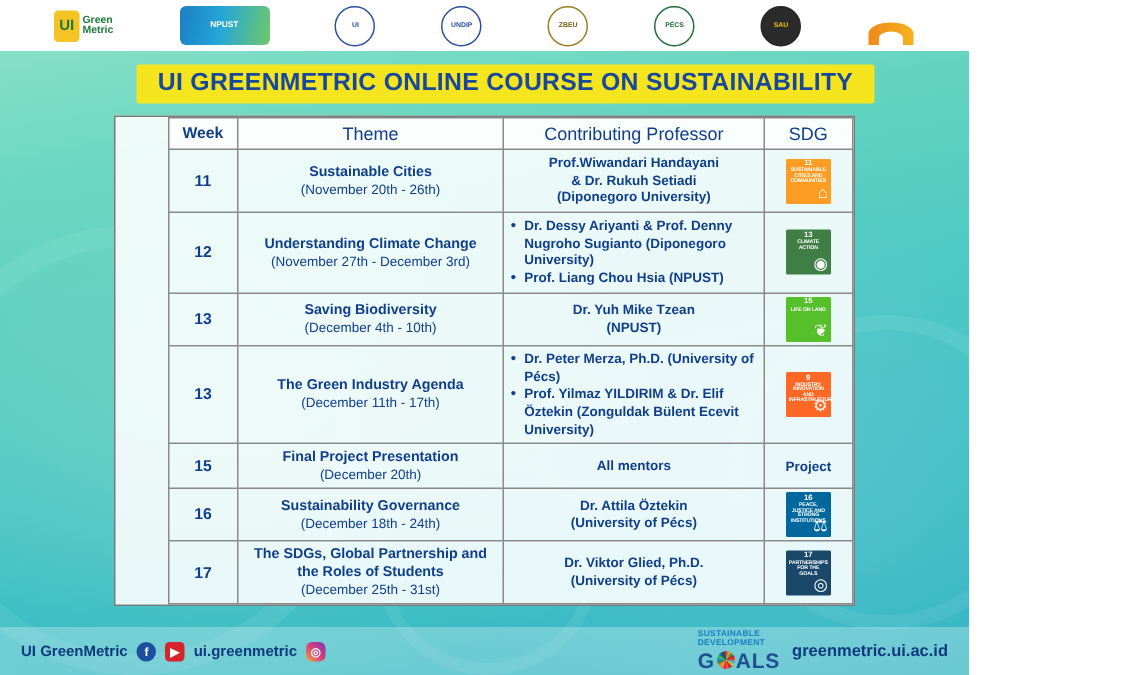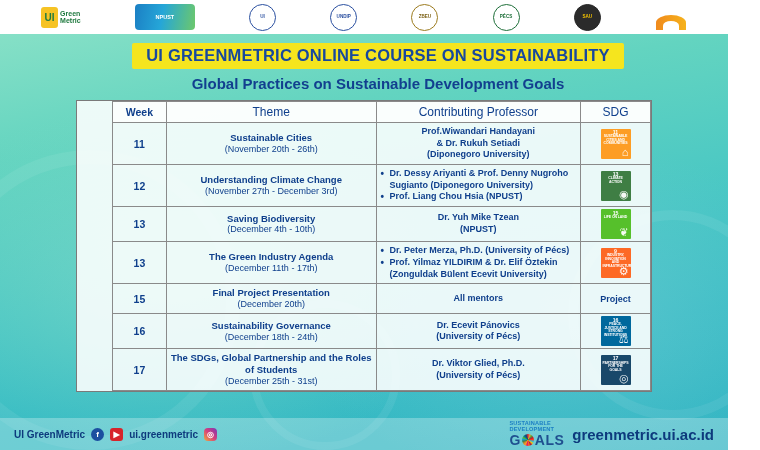--- a/index.html
+++ b/index.html
@@ -3,21 +3,21 @@
 <meta charset="utf-8">
 <style>
   * { box-sizing: border-box; margin: 0; padding: 0; }
   html, body {
     width: 760px; height: 450px;
     font-family: "Liberation Sans", sans-serif;
     overflow: hidden;
   }
   #poster {
     position: relative;
-    width: 728px; height: 450px;
+    width: 646px; height: 450px;
     background:
       radial-gradient(ellipse 420px 260px at 25% 62%, rgba(140,220,200,0.55) 0%, rgba(140,220,200,0) 70%),
       radial-gradient(ellipse 380px 240px at 78% 70%, rgba(120,205,215,0.5) 0%, rgba(120,205,215,0) 72%),
       linear-gradient(170deg, #8fe3c8 0%, #63d4c0 28%, #49c7c4 55%, #38bcc4 75%, #2fb3c2 100%);
     overflow: hidden;
   }
   
   .bg-swirl {
     position: absolute; border-radius: 50%;
     border: 14px solid rgba(255,255,255,0.07);
@@ -202,21 +202,21 @@
   .sdg-logo .l1 { font-size: 5.6px; font-weight: bold; color: #1b7fc4; letter-spacing: 0.2px; }
   .sdg-logo .l2 { font-size: 5.6px; font-weight: bold; color: #1b7fc4; letter-spacing: 0.2px; }
   .sdg-logo .l3 {
     font-size: 14px; font-weight: bold; color: #1f4f8f; letter-spacing: 0.5px;
     display: flex; align-items: center; gap: 1px;
   }
   .wheel {
     width: 12px; height: 12px; border-radius: 50%;
     background: conic-gradient(#e5243b,#dda63a,#4c9f38,#c5192d,#ff3a21,#26bde2,#fcc30b,#a21942,#fd6925,#dd1367,#fd9d24,#bf8b2e,#3f7e44,#0a97d9,#56c02b,#00689d,#19486a,#e5243b);
   }
-  .site { font-size: 15px; font-weight: bold; color: #0d3a7d; }
+  .site { font-size: 11px; font-weight: bold; color: #0d3a7d; }
 </style>
 </head>
 <body>
 
 <div id="poster">
   <div class="bg-swirl s1"></div>
   <div class="bg-swirl s2"></div>
   <div class="bg-swirl s3"></div>
 
   <div id="logo-strip">
@@ -257,21 +257,20 @@
     </div>
     <div class="logo">
       <div class="logo-arc">
           <div class="arc-inner"></div>
         </div>
     </div>
   </div>
 
   <div id="title-wrap">
     <div id="title-bar">UI GREENMETRIC ONLINE COURSE ON SUSTAINABILITY</div>
-    <div id="subtitle">Global Practices on Sustainable Development Goals</div>
   </div>
 
   <div id="table-wrap">
     <table>
       <thead>
         <tr>
           <th class="col-week">Week</th>
           <th class="col-theme">Theme</th>
           <th class="col-prof">Contributing Professor</th>
           <th class="col-sdg">SDG</th>
@@ -368,21 +367,21 @@
               <div class="sdg-text">Project</div>
             </td>
           </tr>
           <tr>
             <td class="col-week">16</td>
             <td class="col-theme theme">
               <div class="t-main">Sustainability Governance</div>
               <div class="t-dates">(December 18th - 24th)</div>
             </td>
             <td class="col-prof prof center">
-              <div style="white-space: pre-line;">Dr. Ecevit Pánovics
+              <div style="white-space: pre-line;">Dr. Attila Öztekin
 (University of Pécs)</div>
             </td>
             <td class="col-sdg sdg">
               <div class="sdg-tile" style="background: rgb(0, 104, 157);">
                 <div class="num">16</div>
                 <div class="nm">PEACE, JUSTICE AND STRONG INSTITUTIONS</div>
                 <div class="gly">⚖</div>
               </div>
             </td>
           </tr>

